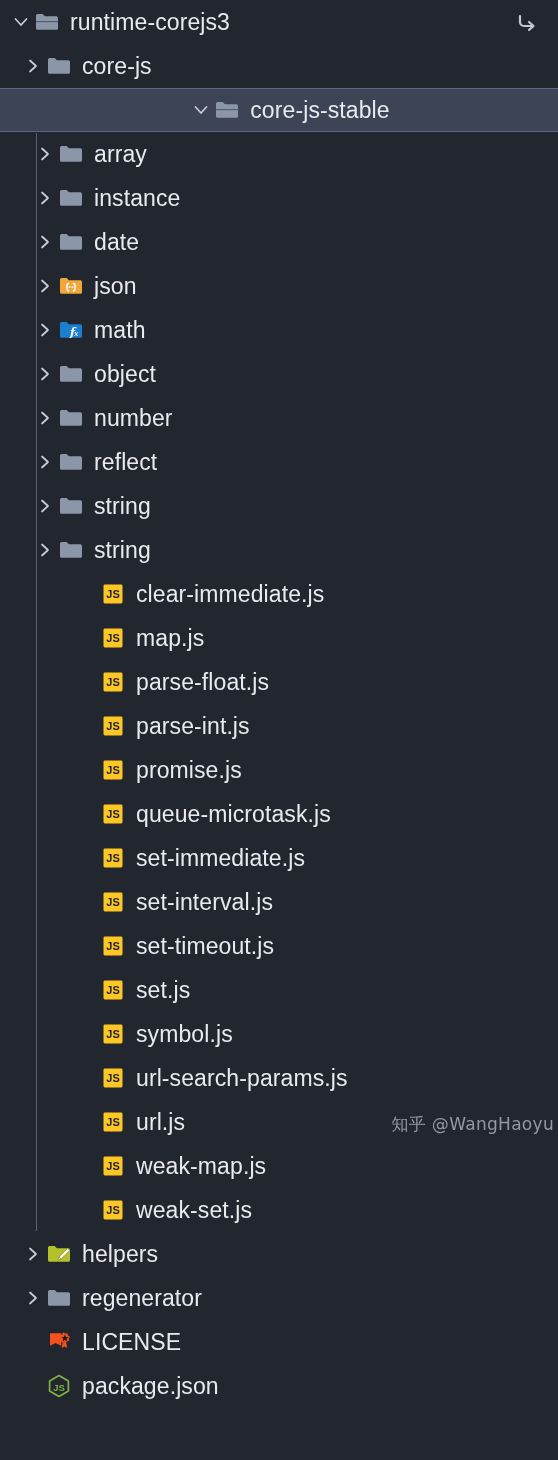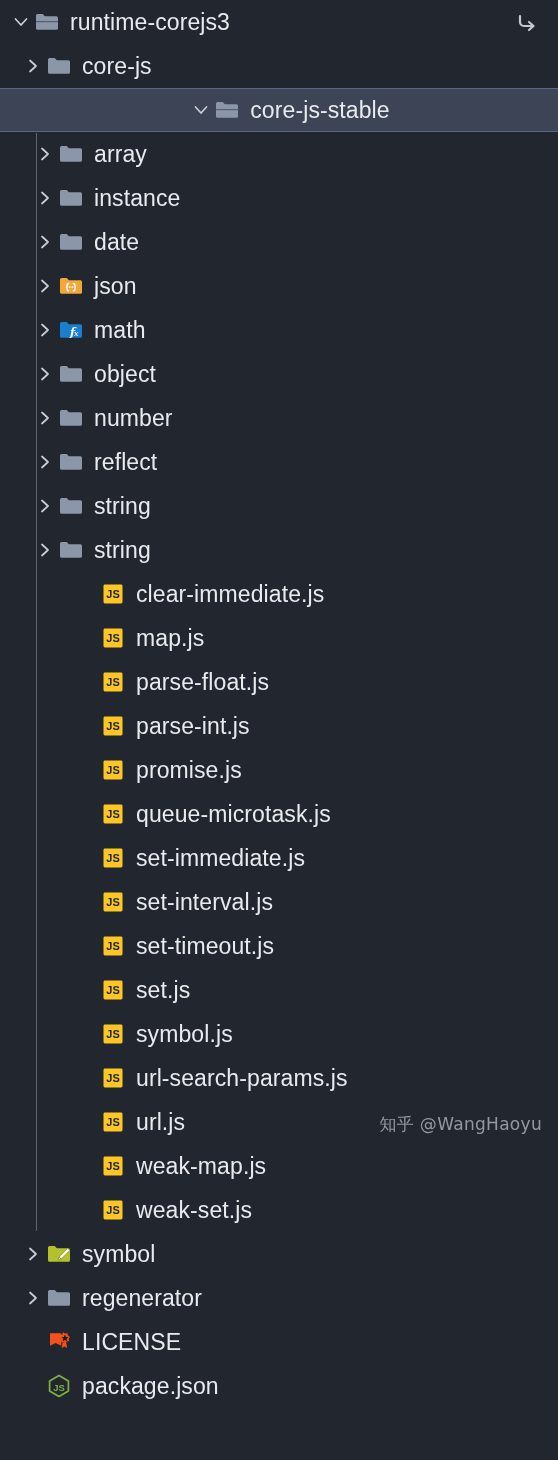--- a/index.html
+++ b/index.html
@@ -97,21 +97,21 @@
     top: 8px;
     width: 30px;
     height: 30px;
     cursor: pointer;
   }
   #top-action svg { display: block; }
 
   
   #watermark {
     position: absolute;
-    right: 16px;
+    right: 4px;
     bottom: 36px;
     color: #9ba2ad;
     font-size: 17px;
     opacity: .92;
     letter-spacing: .3px;
     font-family: "DejaVu Sans", sans-serif;
     pointer-events: none;
   }
 
   .js-text { font: 700 11px "Liberation Sans", sans-serif; }
@@ -469,21 +469,21 @@
             <path d="M6 3.5 L12 9 L6 14.5"></path>
           </svg>
         </span>
         <span class="icon">
           <svg viewBox="0 0 26 26">
             <path d="M2 6.5a1.6 1.6 0 0 1 1.6-1.6h5.2l2 2.3h11.6A1.6 1.6 0 0 1 24 8.8v10.4a1.6 1.6 0 0 1-1.6 1.6H3.6A1.6 1.6 0 0 1 2 19.2z" fill="#b3c12c"></path>
             <path d="M21.6 7.3 23.8 9.5 15.2 18.1l-3.1.9.9-3.1z" fill="#fdfdf5" stroke="#7c8a14" stroke-width=".7" stroke-linejoin="round"></path>
             <path d="M13 15.9l2.2 2.2" stroke="#7c8a14" stroke-width=".7"></path>
           </svg>
         </span>
-        <span class="label">symbol</span>
+        <span class="label">helpers</span>
       </div>
       <div class="row d1">
         <span class="twisty">
           <svg width="18" height="18" viewBox="0 0 18 18" fill="none" stroke="#c9ced8" stroke-width="1.7" stroke-linecap="round" stroke-linejoin="round">
             <path d="M6 3.5 L12 9 L6 14.5"></path>
           </svg>
         </span>
         <span class="icon">
           <svg viewBox="0 0 26 26">
             <path d="M2 6.5a1.6 1.6 0 0 1 1.6-1.6h5.2l2 2.3h11.6A1.6 1.6 0 0 1 24 8.8v10.4a1.6 1.6 0 0 1-1.6 1.6H3.6A1.6 1.6 0 0 1 2 19.2z" fill="#8b97a8"></path>

